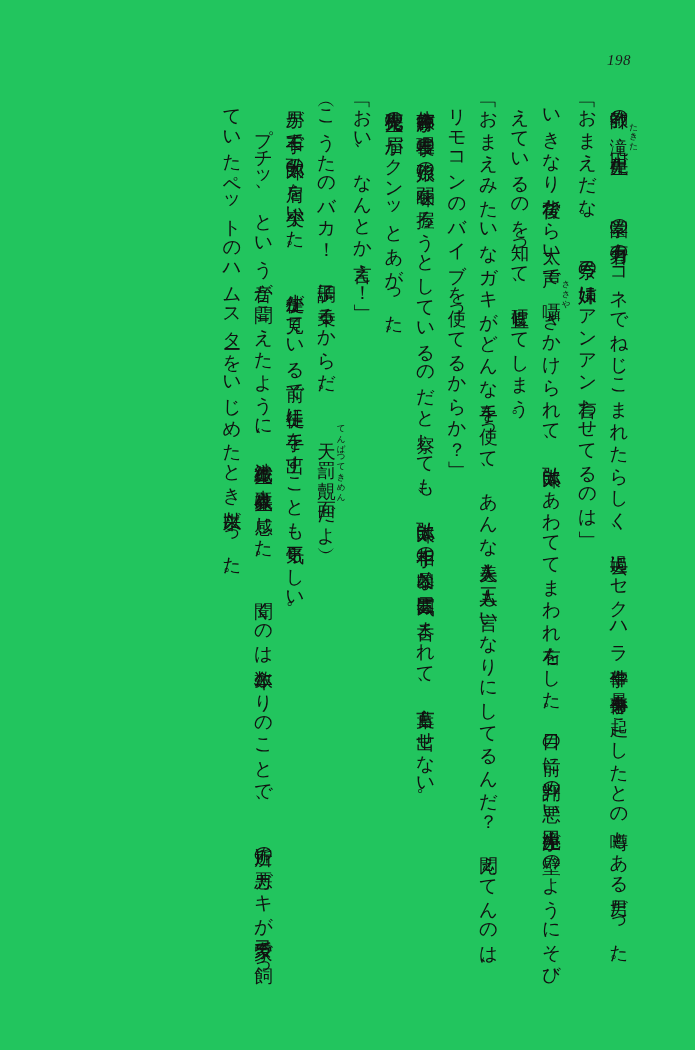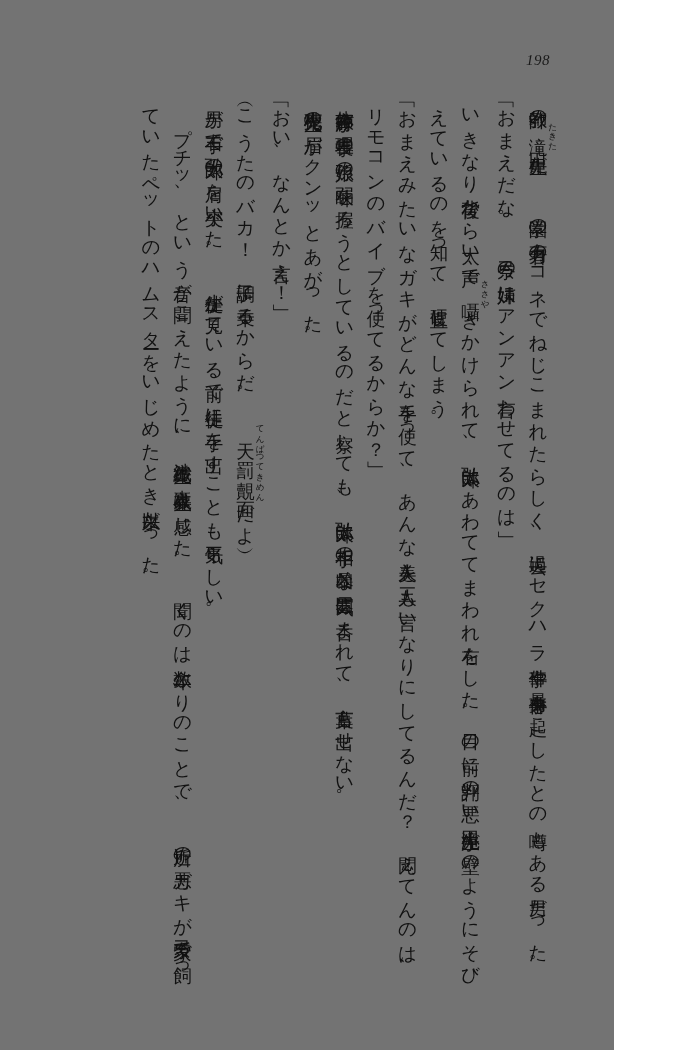--- a/index.html
+++ b/index.html
@@ -9,24 +9,24 @@
   }
   body {
     width: 695px;
     height: 1050px;
     font-family: "Liberation Serif", "DejaVu Serif", serif;
     color: #1a1a1a;
     overflow: hidden;
   }
   .page {
     position: relative;
-    width: 614px;
+    width: 695px;
     height: 1050px;
     box-sizing: border-box;
-    background: #737373;
+    background: #22c55e;
   }
   .page-number {
     position: absolute;
     top: 52px;
     right: 64px;
     font-size: 15px;
     font-style: italic;
     font-family: "Liberation Serif", "DejaVu Serif", serif;
     color: #1a1a1a;
     letter-spacing: 0.5px;

